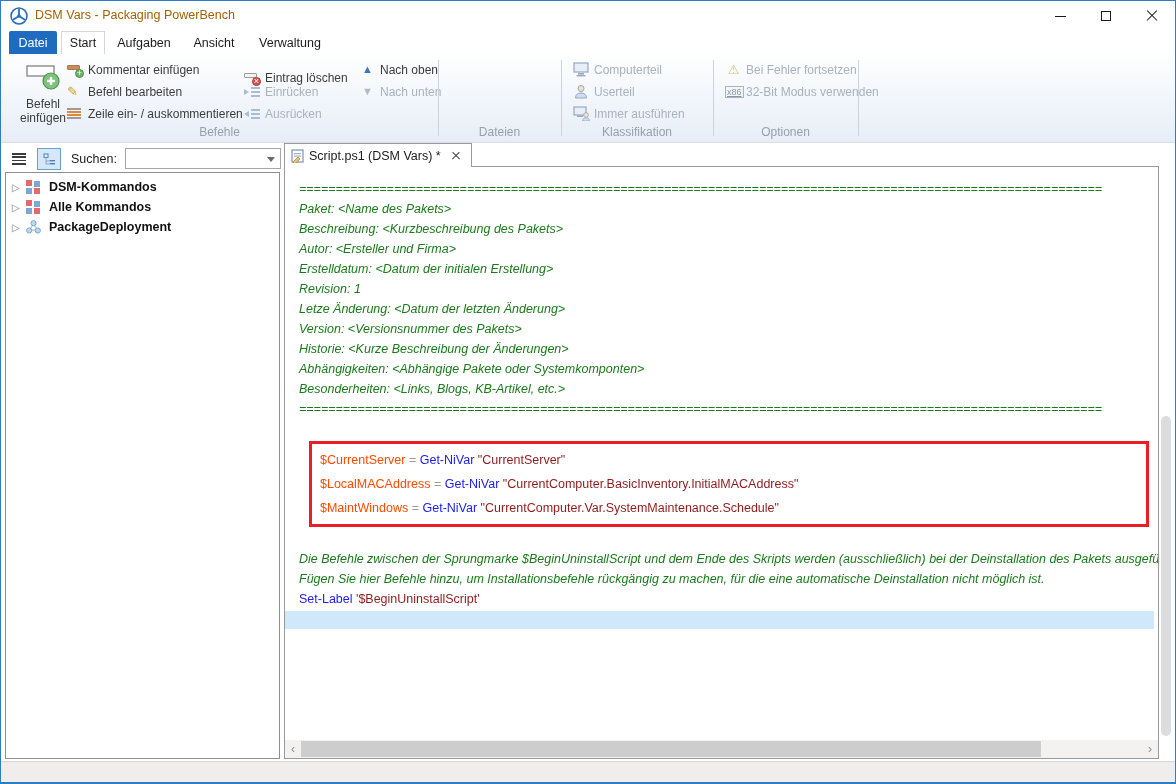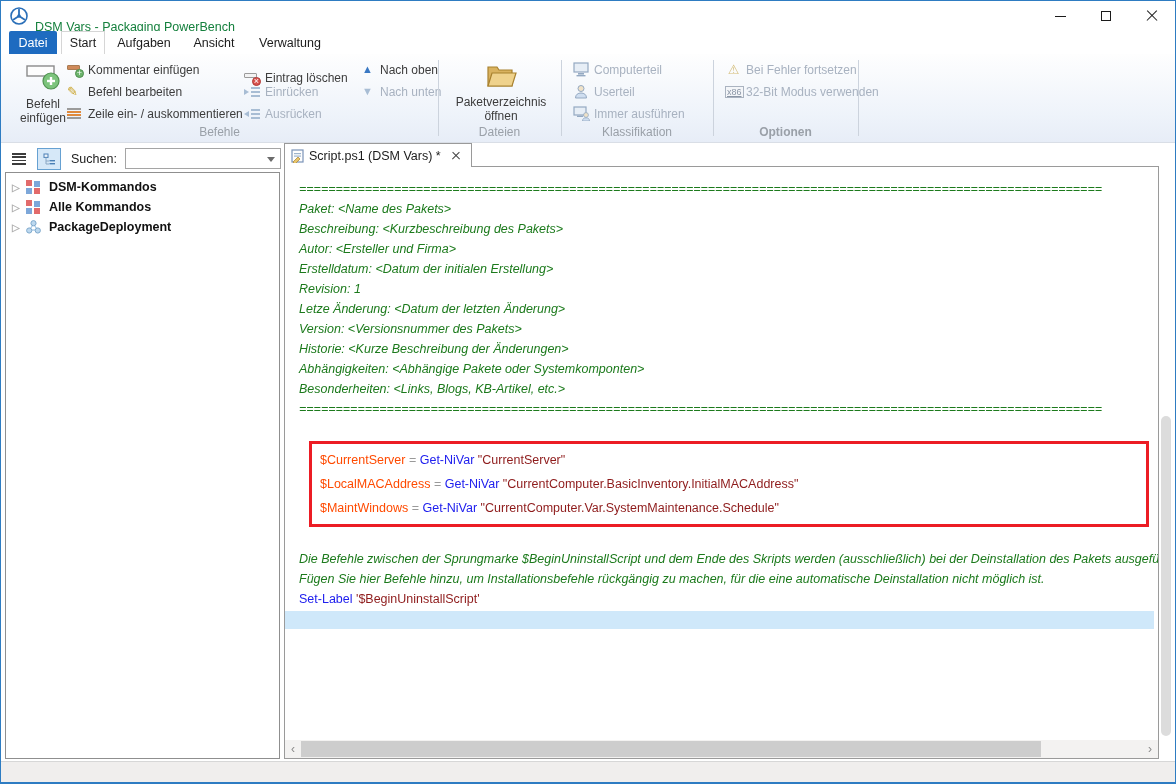--- a/index.html
+++ b/index.html
@@ -3,21 +3,21 @@
 <meta charset="utf-8">
 <style>
   * { box-sizing: border-box; margin: 0; padding: 0; }
   html,body { width:1176px; height:784px; font-family:"Liberation Sans", sans-serif; background:#fff; }
   .window { position:absolute; top:0; left:0; width:1176px; height:784px;
             border:1px solid #2e7cc2; border-bottom:2px solid #2e7cc2; background:#fff; overflow:hidden; }
 
   
   .titlebar { position:absolute; top:0; left:0; right:0; height:30px; background:#fff; }
   .app-icon { position:absolute; left:9px; top:6px; width:18px; height:18px; }
-  .title-text { position:absolute; left:34px; top:7px; font-size:12.5px; color:#15803d; white-space:nowrap;margin-top:12px; }
+  .title-text { position:absolute; left:34px; top:7px; font-size:12.5px; color:#a16207; white-space:nowrap; }
   .win-controls { position:absolute; right:0; top:0; height:30px; display:flex; }
   .win-btn { width:46px; height:30px; display:flex; align-items:center; justify-content:center; }
   .glyph-min { width:11px; height:1px; background:#1b1b1b; display:block; }
   .glyph-max { width:10px; height:10px; border:1px solid #1b1b1b; display:block; }
   .glyph-close { position:relative; width:12px; height:12px; display:block; }
   .glyph-close::before,.glyph-close::after { content:""; position:absolute; left:-1px; top:5px; width:14px; height:1.4px; background:#1b1b1b; }
   .glyph-close::before { transform:rotate(45deg); } .glyph-close::after { transform:rotate(-45deg); }
 
   
   .tabstrip { position:absolute; top:30px; left:0; right:0; height:23px; background:#fff; }
@@ -228,30 +228,20 @@
       <span>Nach oben</span>
     </div>
     <div class="smallbtn disabled" style="left:358px; top:28px;">
       <span class="sicon" style="text-align:center;"><span class="tri down">▼</span></span>
       <span>Nach unten</span>
     </div>
 
     <div class="rgroup-label" style="left:0; width:437px;">Befehle</div>
     <div class="rsep" style="left:437px;"></div>
 
-    <div class="bigbtn" style="left:448px; width:104px;">
-      <span class="bicon">
-        <svg width="34" height="30" viewBox="0 0 34 30">
-          <path d="M4 6 L13 6 L15 9 L28 9 L28 25 L4 25 Z" fill="#d9b25f" stroke="#a8812f" stroke-width="1.2"></path>
-          <path d="M4 25 L8 12 L32 12 L28 25 Z" fill="#efd28c" stroke="#a8812f" stroke-width="1.2"></path>
-        </svg>
-      </span>
-      <span>Paketverzeichnis</span>
-      <span>öffnen</span>
-    </div>
     <div class="rgroup-label" style="left:437px; width:123px;">Dateien</div>
     <div class="rsep" style="left:560px;"></div>
 
     <div class="smallbtn disabled" style="left:572px; top:6px;">
       <span class="sicon">
         <svg width="16" height="15" viewBox="0 0 16 15">
           <rect x="1" y="1" width="14" height="9" fill="#e7eef6" stroke="#94a9c2" stroke-width="1.2"></rect>
           <rect x="5" y="11" width="6" height="1.6" fill="#94a9c2"></rect>
           <rect x="3.5" y="13" width="9" height="1.4" fill="#94a9c2"></rect>
         </svg>
@@ -284,21 +274,21 @@
     <div class="smallbtn disabled" style="left:724px; top:6px;">
       <span class="sicon" style="text-align:center;"><span class="ic-warning">⚠</span></span>
       <span>Bei Fehler fortsetzen</span>
     </div>
     <div class="smallbtn disabled" style="left:724px; top:28px;">
       <span class="sicon" style="display:flex;align-items:center;">
           <span class="ic-x86">x86</span>
         </span>
       <span>32-Bit Modus verwenden</span>
     </div>
-    <div class="rgroup-label" style="left:712px; width:145px;font-weight:bold;">Optionen</div>
+    <div class="rgroup-label" style="left:712px; width:145px;">Optionen</div>
     <div class="rsep" style="left:857px;"></div>
   </div>
 
   <div class="content">
 
     <div class="side-toolbar">
       <span class="hamburger"></span>
       <span class="treebtn">
         <svg width="13" height="12" viewBox="0 0 13 12">
           <rect x="1" y="1" width="4" height="3.4" fill="#eef4fa" stroke="#4a7fb5" stroke-width="1"></rect>

